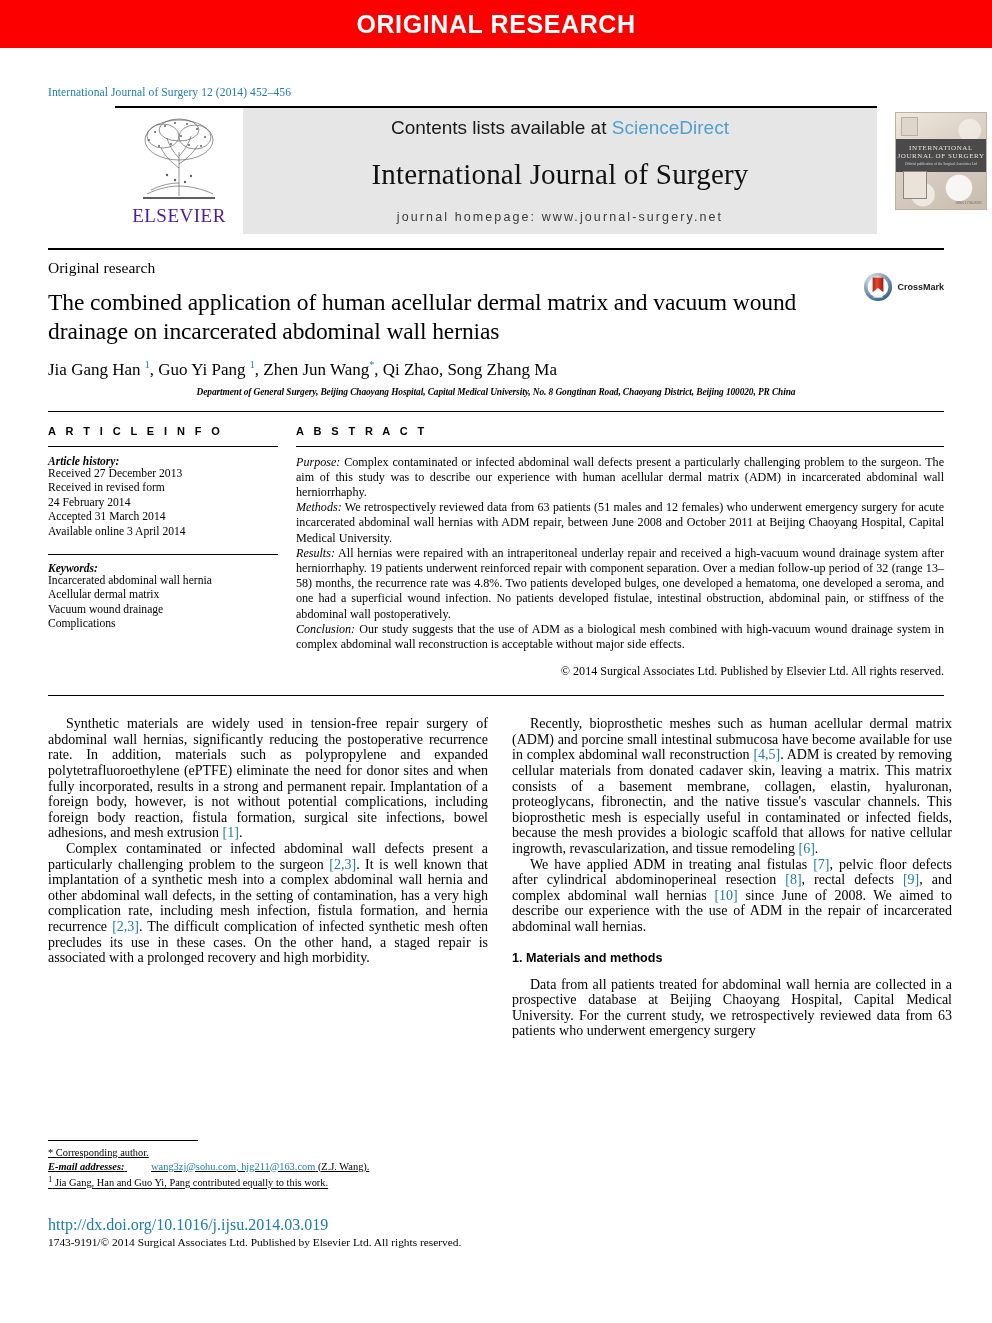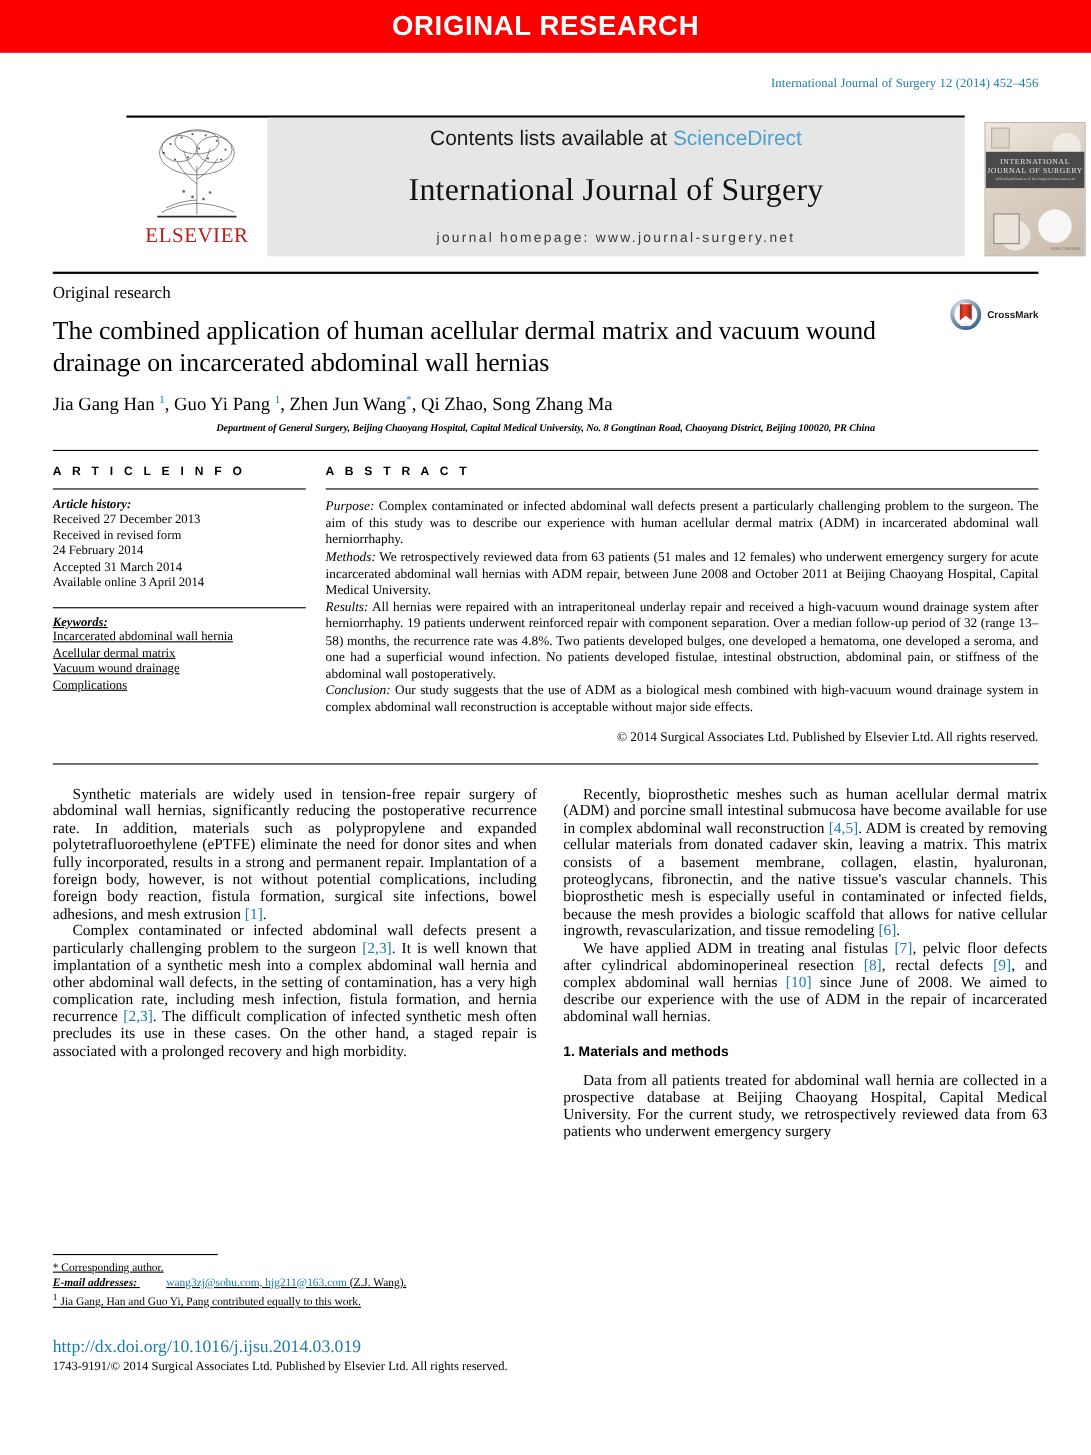--- a/index.html
+++ b/index.html
@@ -35,27 +35,28 @@
 
   
   .page {
     padding: 0 48px;
     box-sizing: border-box;
     width: 992px;
   }
 
   
   .citation {
-    text-align: right;
+    text-align: left;
     color: #1e7ba6;
     font-size: 11.5px;
     font-family: "Liberation Serif", serif;
     padding-top: 22px;
-    padding-bottom: 23px;
+    padding-bottom: 8px;
     letter-spacing: 0.1px;
+    margin-top: 16px;
   }
 
   
   .masthead-rule {
     border-top: 2.5px solid #000;
     width: 762px;
     margin: 0 auto;
   }
   .masthead {
     width: 762px;
@@ -71,21 +72,21 @@
     display: flex;
     flex-direction: column;
     align-items: center;
     justify-content: flex-start;
     padding-top: 4px;
     box-sizing: border-box;
   }
   .elsevier-tree { display:block; }
   .elsevier-word {
     font-family: "Liberation Serif", serif;
-    color: #b91c1c;
+    color: #4c1d95;
     font-size: 19px;
     letter-spacing: 0.5px;
     font-weight: normal;
     margin-top: 1px;
   }
   .masthead-center {
     flex: 1 1 auto;
     background: #e6e6e6;
     display: flex;
     flex-direction: column;
@@ -114,21 +115,21 @@
     color: #3a3a3a;
     letter-spacing: 2.1px;
   }
 
   
   .cover-thumb {
     position: absolute;
     right: -110px;
     top: 4px;
     width: 92px;
-    height: 122px;
+    height: 98px;
     background: linear-gradient(150deg,#efe9e0 0%,#d9cfc2 45%,#c8bcae 100%);
     border: 1px solid #bbb2a6;
     box-sizing: border-box;
     overflow: hidden;
     padding-left: 18px;
   }
   .cover-band {
     position: absolute;
     left: 0; right: 0; top: 26px;
     height: 33px;
@@ -255,21 +256,21 @@
   }
   .hist-head, .kw-head {
     font-style: italic;
     font-weight: bold;
     font-size: 11.5px;
   }
   .hist-line, .kw-line {
     font-size: 11.6px;
     line-height: 14.6px;
   }
-  .kw-group { margin-top: 14px; text-decoration: underline; }
+  .kw-group { margin-top: 14px; }
   .kw-rule { border-top: 1.1px solid #000; margin-bottom: 7px; }
 
   .abs-para {
     font-size: 12.1px;
     line-height: 15.2px;
     text-align: justify;
     margin: 0;
   }
   .abs-para i { font-style: italic; }
   .abs-copy {

